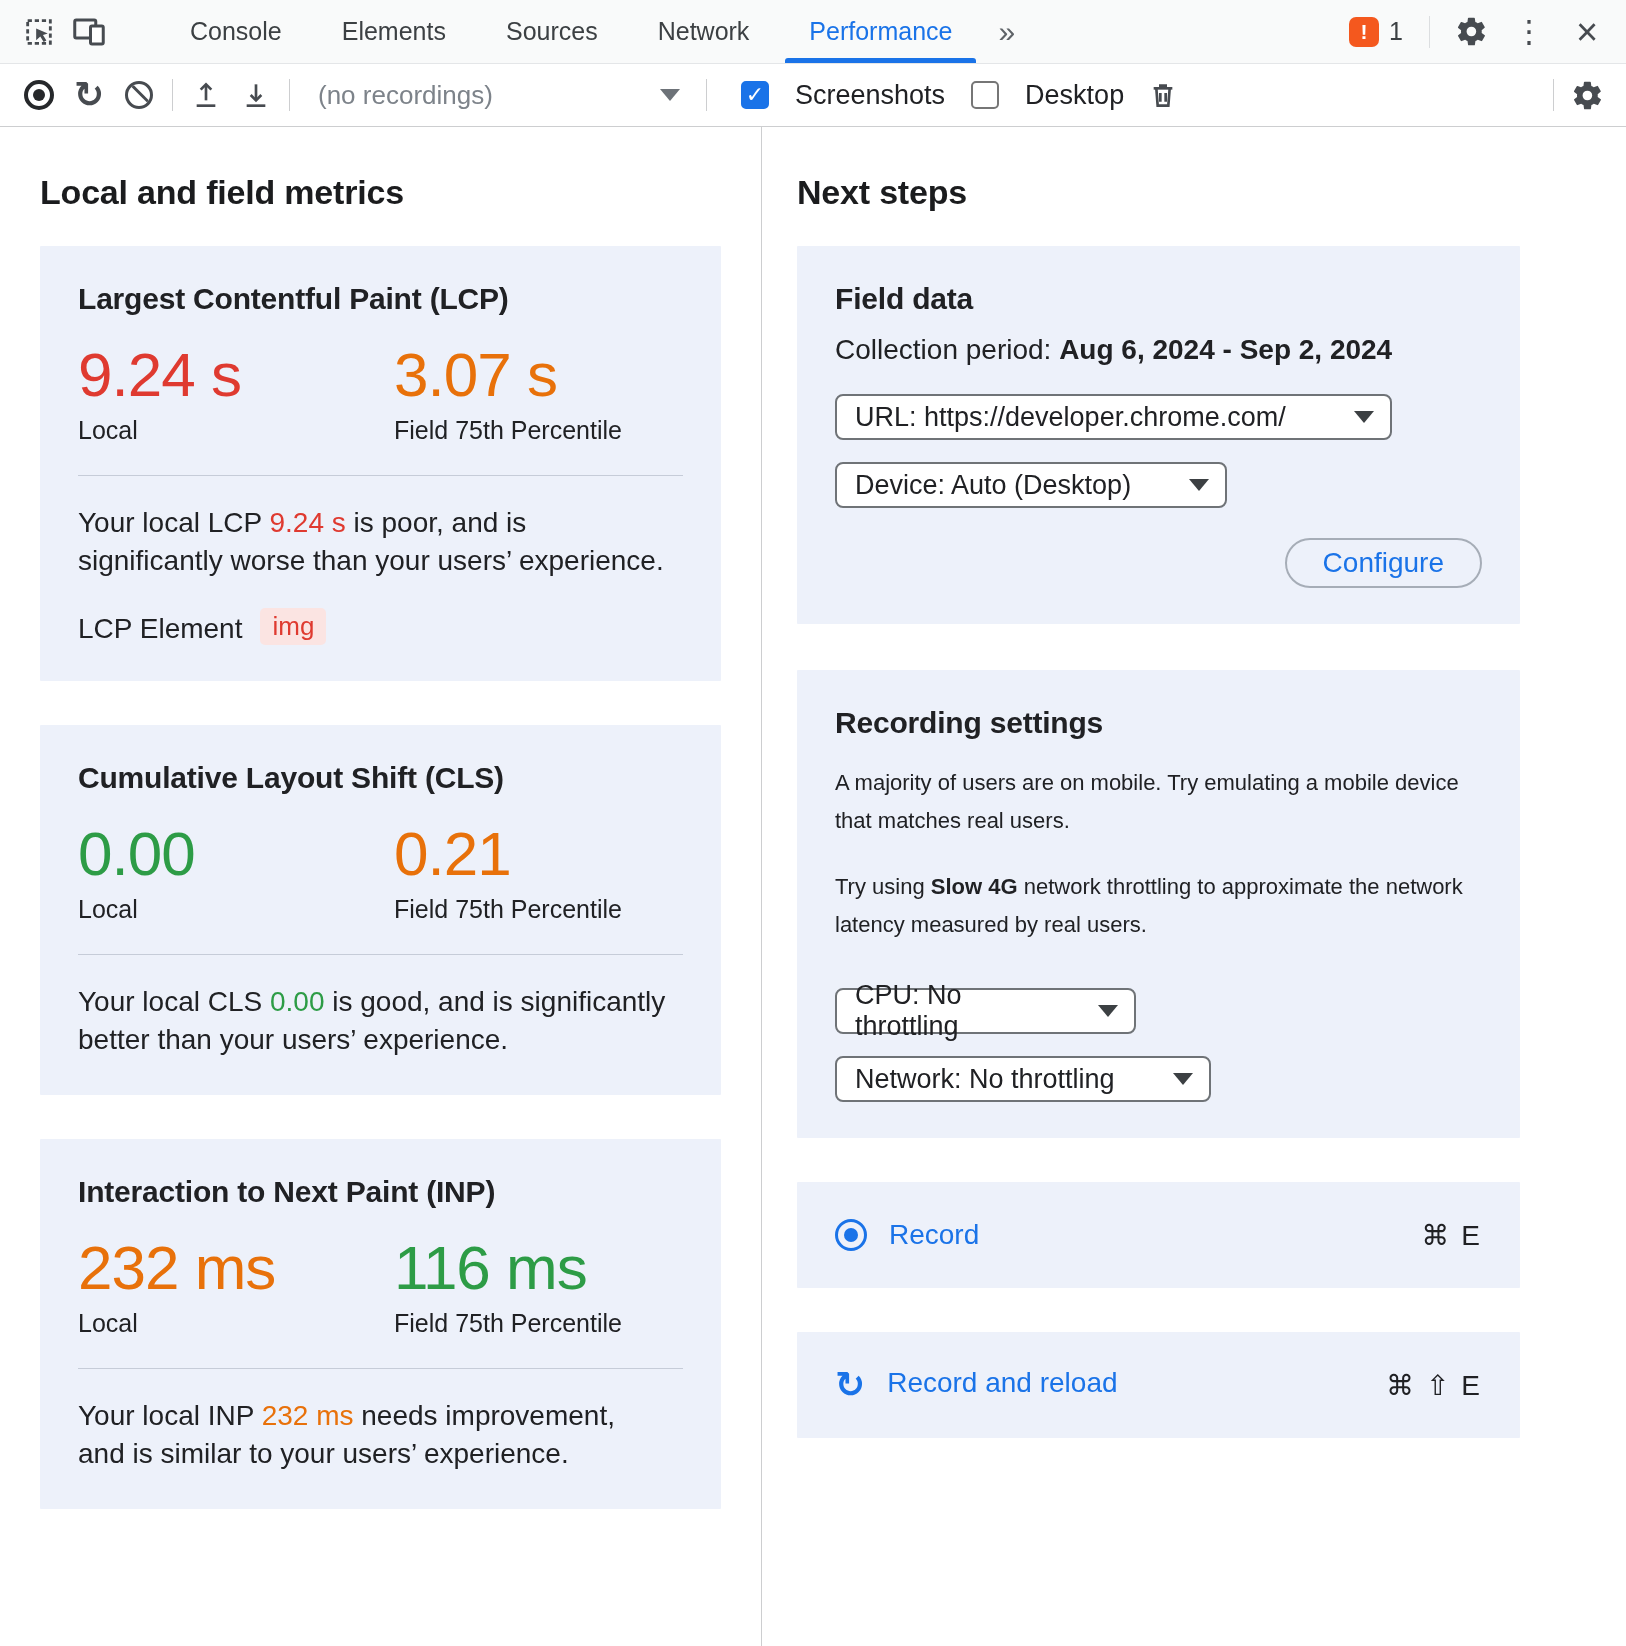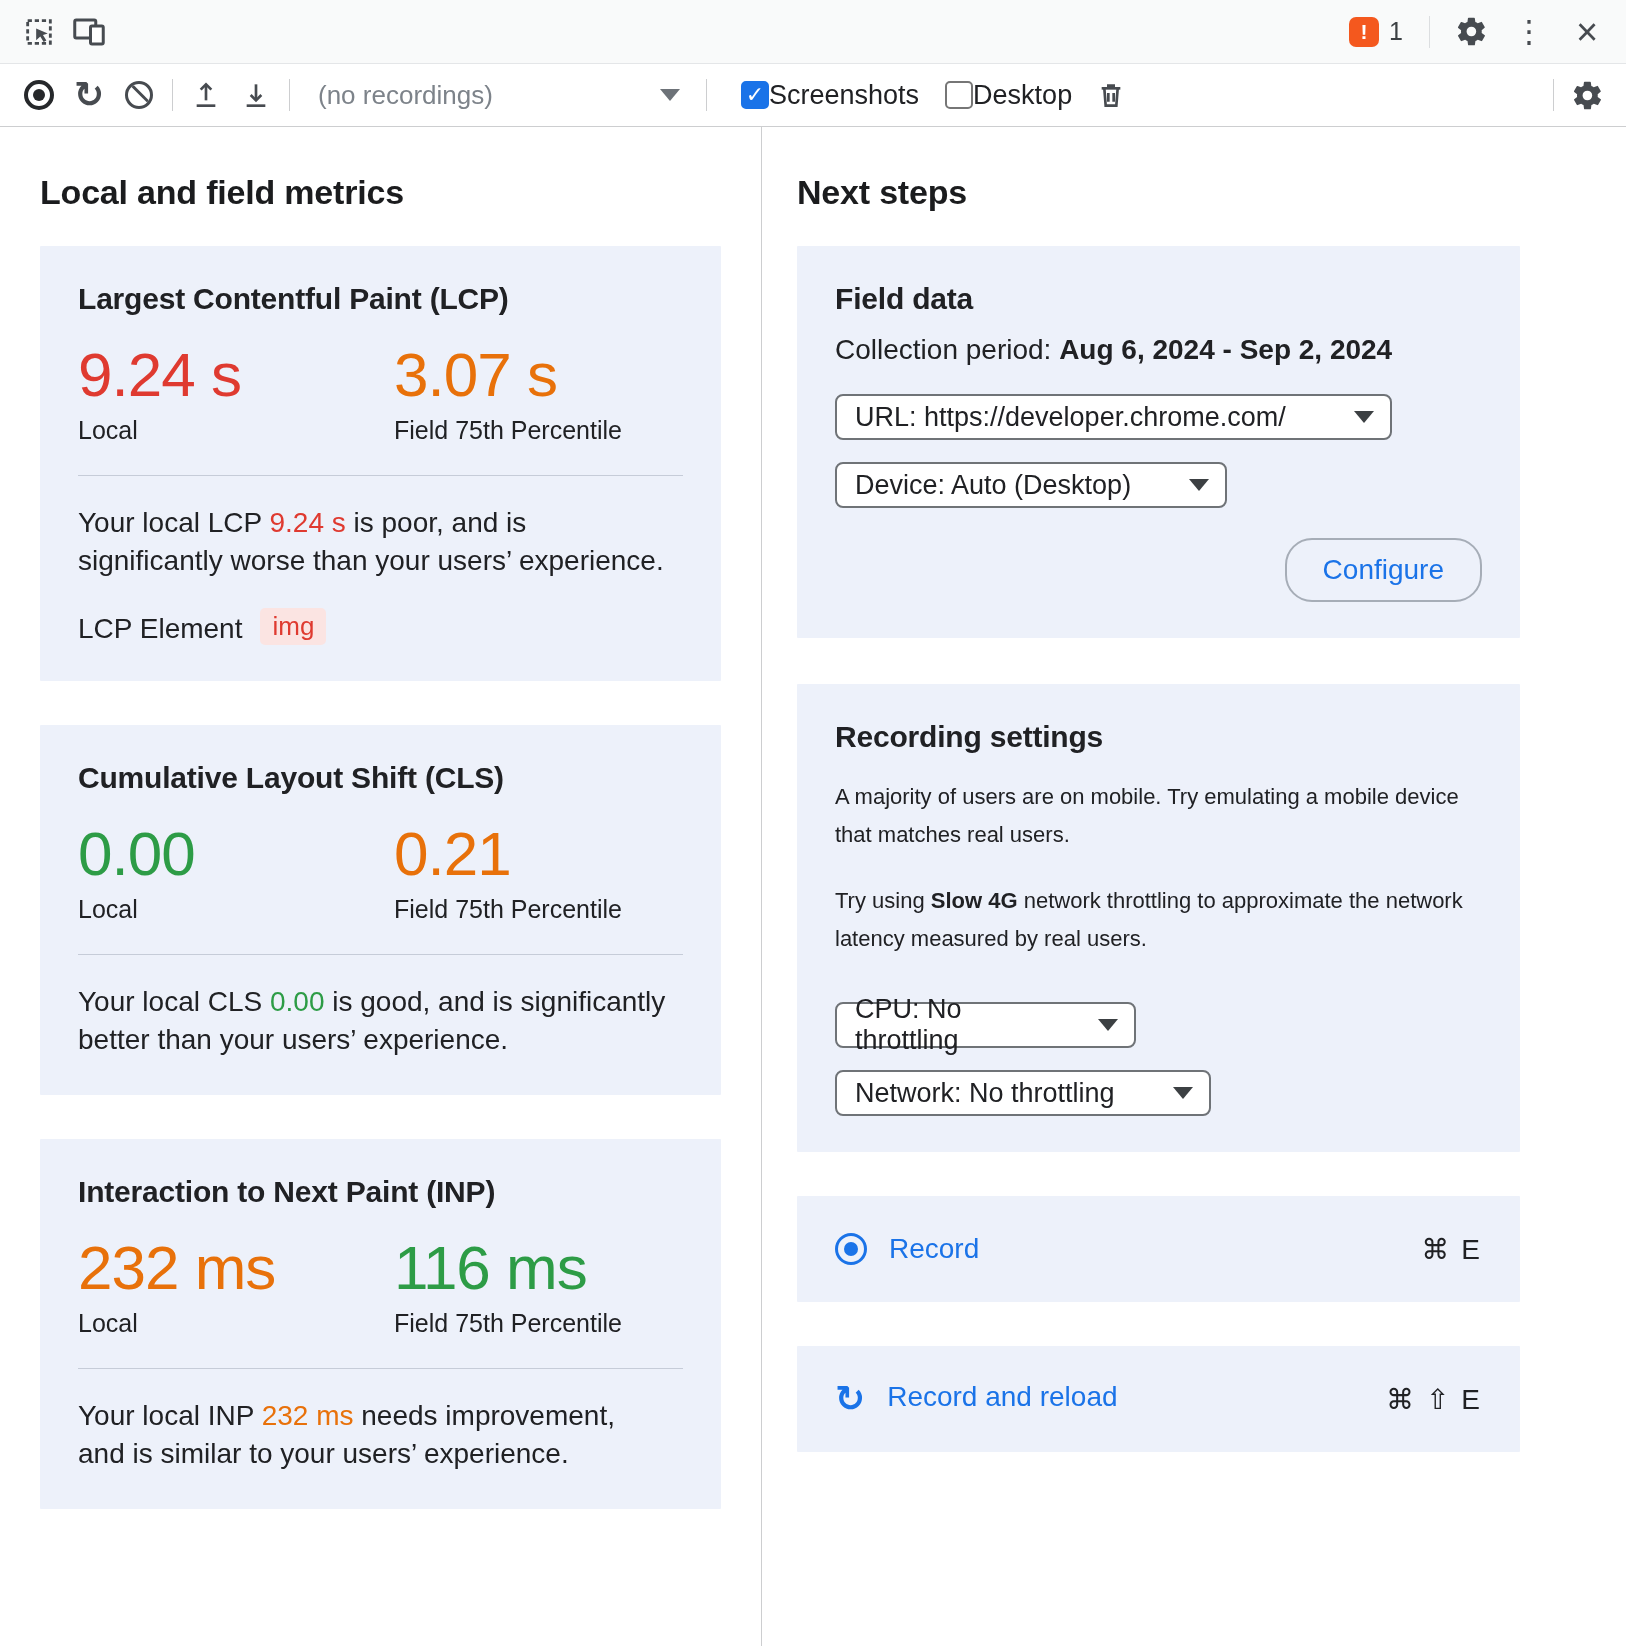--- a/index.html
+++ b/index.html
@@ -37,21 +37,21 @@
     display:flex;align-items:center;justify-content:center}
   .rec-outer::after{content:"";width:12px;height:12px;background:#26282b;border-radius:50%}
   .block{width:28px;height:28px;border:3px solid var(--icon);border-radius:50%;
     position:relative;overflow:hidden}
   .block::after{content:"";position:absolute;left:-3px;top:10px;width:34px;height:3px;
     background:var(--icon);transform:rotate(45deg)}
   .recordings{display:flex;align-items:center;width:382px;margin:0 8px 0 10px;
     font-size:26px;color:#7d838a;padding:0 10px}
   .caret{width:0;height:0;border-left:10px solid transparent;border-right:10px solid transparent;
     border-top:12px solid #6d7278;margin-left:auto}
-  .check{display:flex;align-items:center;gap:0;margin-left:26px;cursor:default}
+  .check{display:flex;align-items:center;gap:26px;margin-left:26px;cursor:default}
   .cb{width:28px;height:28px;border:2px solid #767676;border-radius:5px;background:#fff;
     display:flex;align-items:center;justify-content:center;flex:none}
   .cb[data-checked="true"]{background:var(--blue);border-color:var(--blue)}
   .cb[data-checked="true"]::after{content:"✓";color:#fff;font-size:22px;font-weight:700}
   .cb-label{font-size:27px;color:var(--ink)}
   .tbar-right{margin-left:auto;display:flex;align-items:center}
   
   .content{display:flex;height:1519px;overflow:hidden}
   .pane-left{width:762px;border-right:1px solid #cdced0;padding:0 40px;flex:none}
   .pane-right{flex:1;padding:0 106px 0 35px}
@@ -71,21 +71,21 @@
     padding:3px 12px;text-decoration:none}
   
   .period{font-size:28px;margin-top:18px}
   .bold{font-weight:700}
   .select{display:flex;align-items:center;justify-content:space-between;background:#fff;
     border:2px solid #6f7377;border-radius:8px;height:46px;padding:0 16px 0 18px;
     font-size:27px;margin-top:22px}
   .select .sel-caret{width:0;height:0;border-left:10px solid transparent;
     border-right:10px solid transparent;border-top:12px solid #3c4043;margin-left:28px}
   .cfg-row{display:flex;justify-content:flex-end;margin-top:30px}
-  .btn-pill{height:64px;padding:0 36px;border:2px solid #a6adb7;border-radius:27px;
+  .btn-pill{height:50px;padding:0 36px;border:2px solid #a6adb7;border-radius:27px;
     background:transparent;color:var(--blue);font-size:28px;display:flex;align-items:center;
     font-family:inherit}
   .para{font-size:22px;line-height:38px;margin:24px 0 0}
   .action-card{height:106px;display:flex;align-items:center;padding:0 38px;margin-bottom:44px}
   .action-left{display:flex;gap:22px}
   .rec-blue{width:32px;height:32px;border:3.5px solid var(--blue);border-radius:50%;
     display:flex;align-items:center;justify-content:center}
   .rec-blue::after{content:"";width:14px;height:14px;background:var(--blue);border-radius:50%}
   .reload-blue{font-size:36px;font-weight:700;color:var(--blue);line-height:1}
   .action-label{font-size:28px;color:var(--blue)}
@@ -105,20 +105,28 @@
     </span>
   </span>
   <span class="icon-btn">
     <span>
       <svg width="36" height="36" viewBox="0 0 24 24">
         <rect x="2.5" y="4" width="14" height="12" rx="1" fill="none" stroke="#474b50" stroke-width="2"></rect>
         <rect x="13" y="8" width="8.5" height="12" rx="1" fill="#fff" stroke="#474b50" stroke-width="2"></rect>
       </svg>
     </span>
   </span>
+  <nav class="tabs">
+    <span class="tab">Console</span>
+    <span class="tab">Elements</span>
+    <span class="tab">Sources</span>
+    <span class="tab">Network</span>
+    <span class="tab active">Performance</span>
+    <span class="tab-more">»</span>
+  </nav>
   <div class="tb-right">
     <span class="issues">
       <span class="issue-sq">!</span>
       <span class="issue-count">1</span>
     </span>
     <span class="vdiv"></span>
     <span class="icon-btn">
       <span>
         <svg width="33" height="33" viewBox="0 0 24 24">
             <path fill="#474b50" d="M19.4 13c.04-.33.06-.66.06-1s-.02-.67-.06-1l2.1-1.65a.5.5 0 0 0 .12-.64l-2-3.46a.5.5 0 0 0-.61-.22l-2.49 1a7.3 7.3 0 0 0-1.73-1l-.38-2.65A.5.5 0 0 0 13.92 2h-4a.5.5 0 0 0-.5.42l-.38 2.65c-.62.26-1.2.6-1.73 1l-2.49-1a.5.5 0 0 0-.61.22l-2 3.46a.5.5 0 0 0 .12.64L4.43 11c-.04.33-.06.66-.06 1s.02.67.06 1l-2.1 1.65a.5.5 0 0 0-.12.64l2 3.46c.14.24.42.34.67.24l2.49-1c.53.4 1.11.74 1.73 1l.38 2.65c.04.24.25.42.5.42h4c.25 0 .46-.18.5-.42l.38-2.65a7.3 7.3 0 0 0 1.73-1l2.49 1c.25.1.53 0 .67-.24l2-3.46a.5.5 0 0 0-.12-.64L19.4 13zm-7.48 2.5a3.5 3.5 0 1 1 0-7 3.5 3.5 0 0 1 0 7z"></path>

